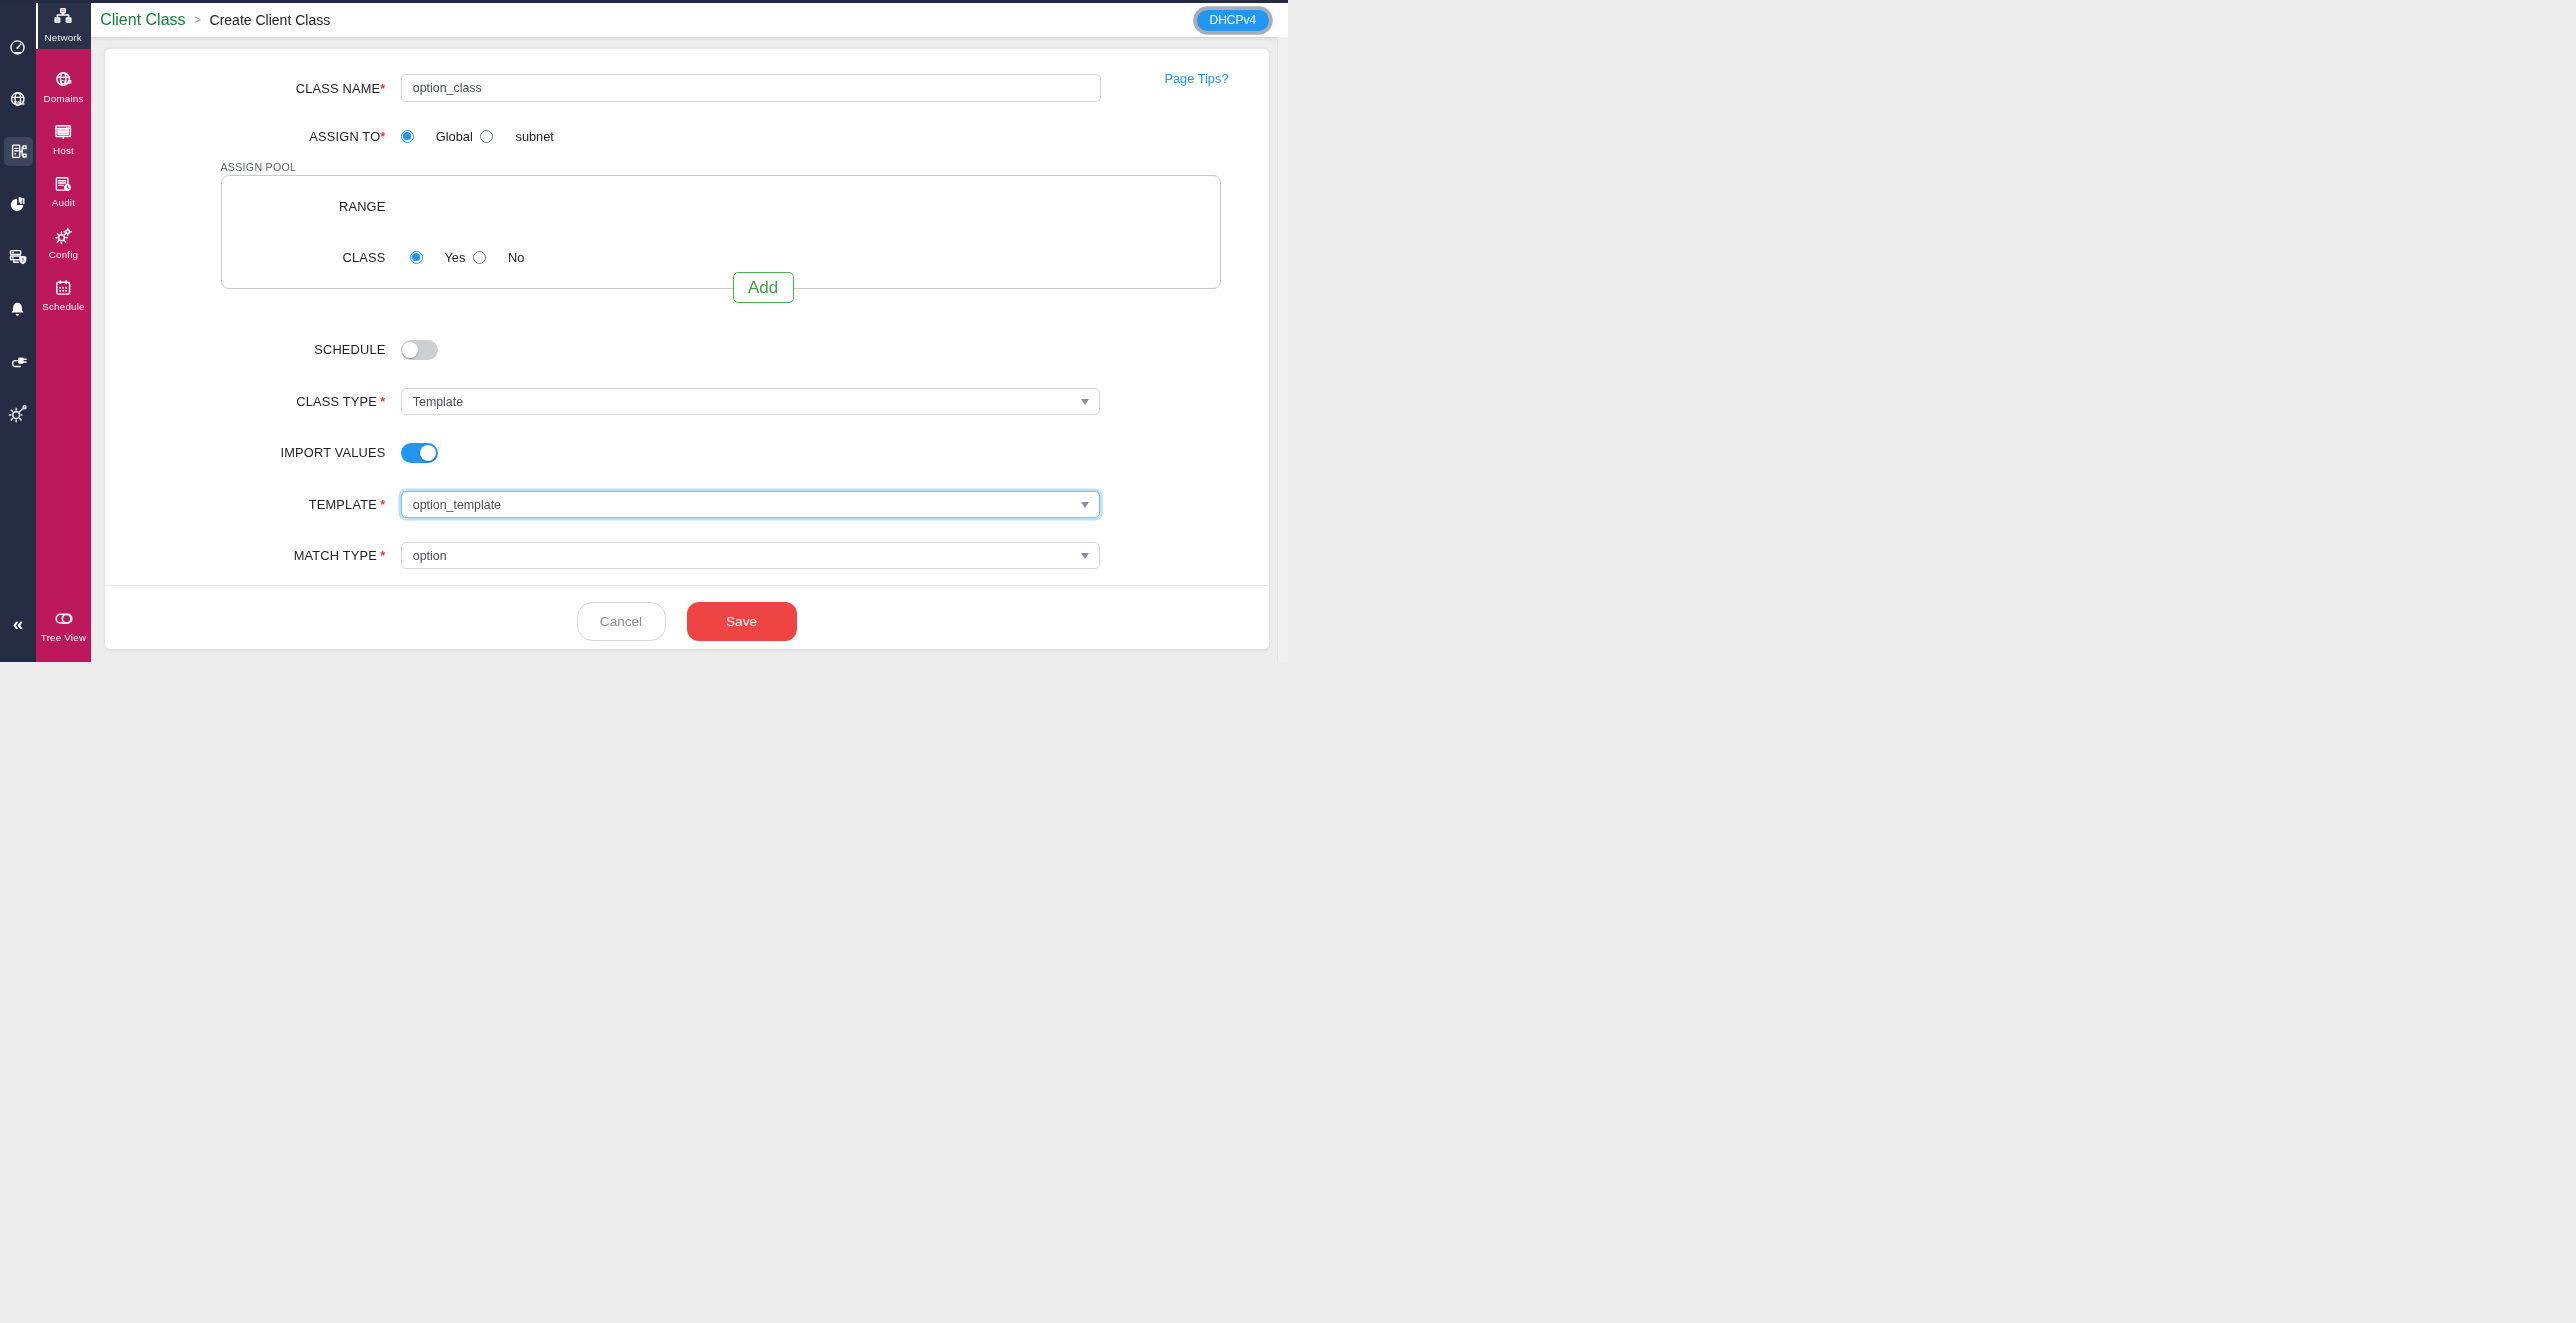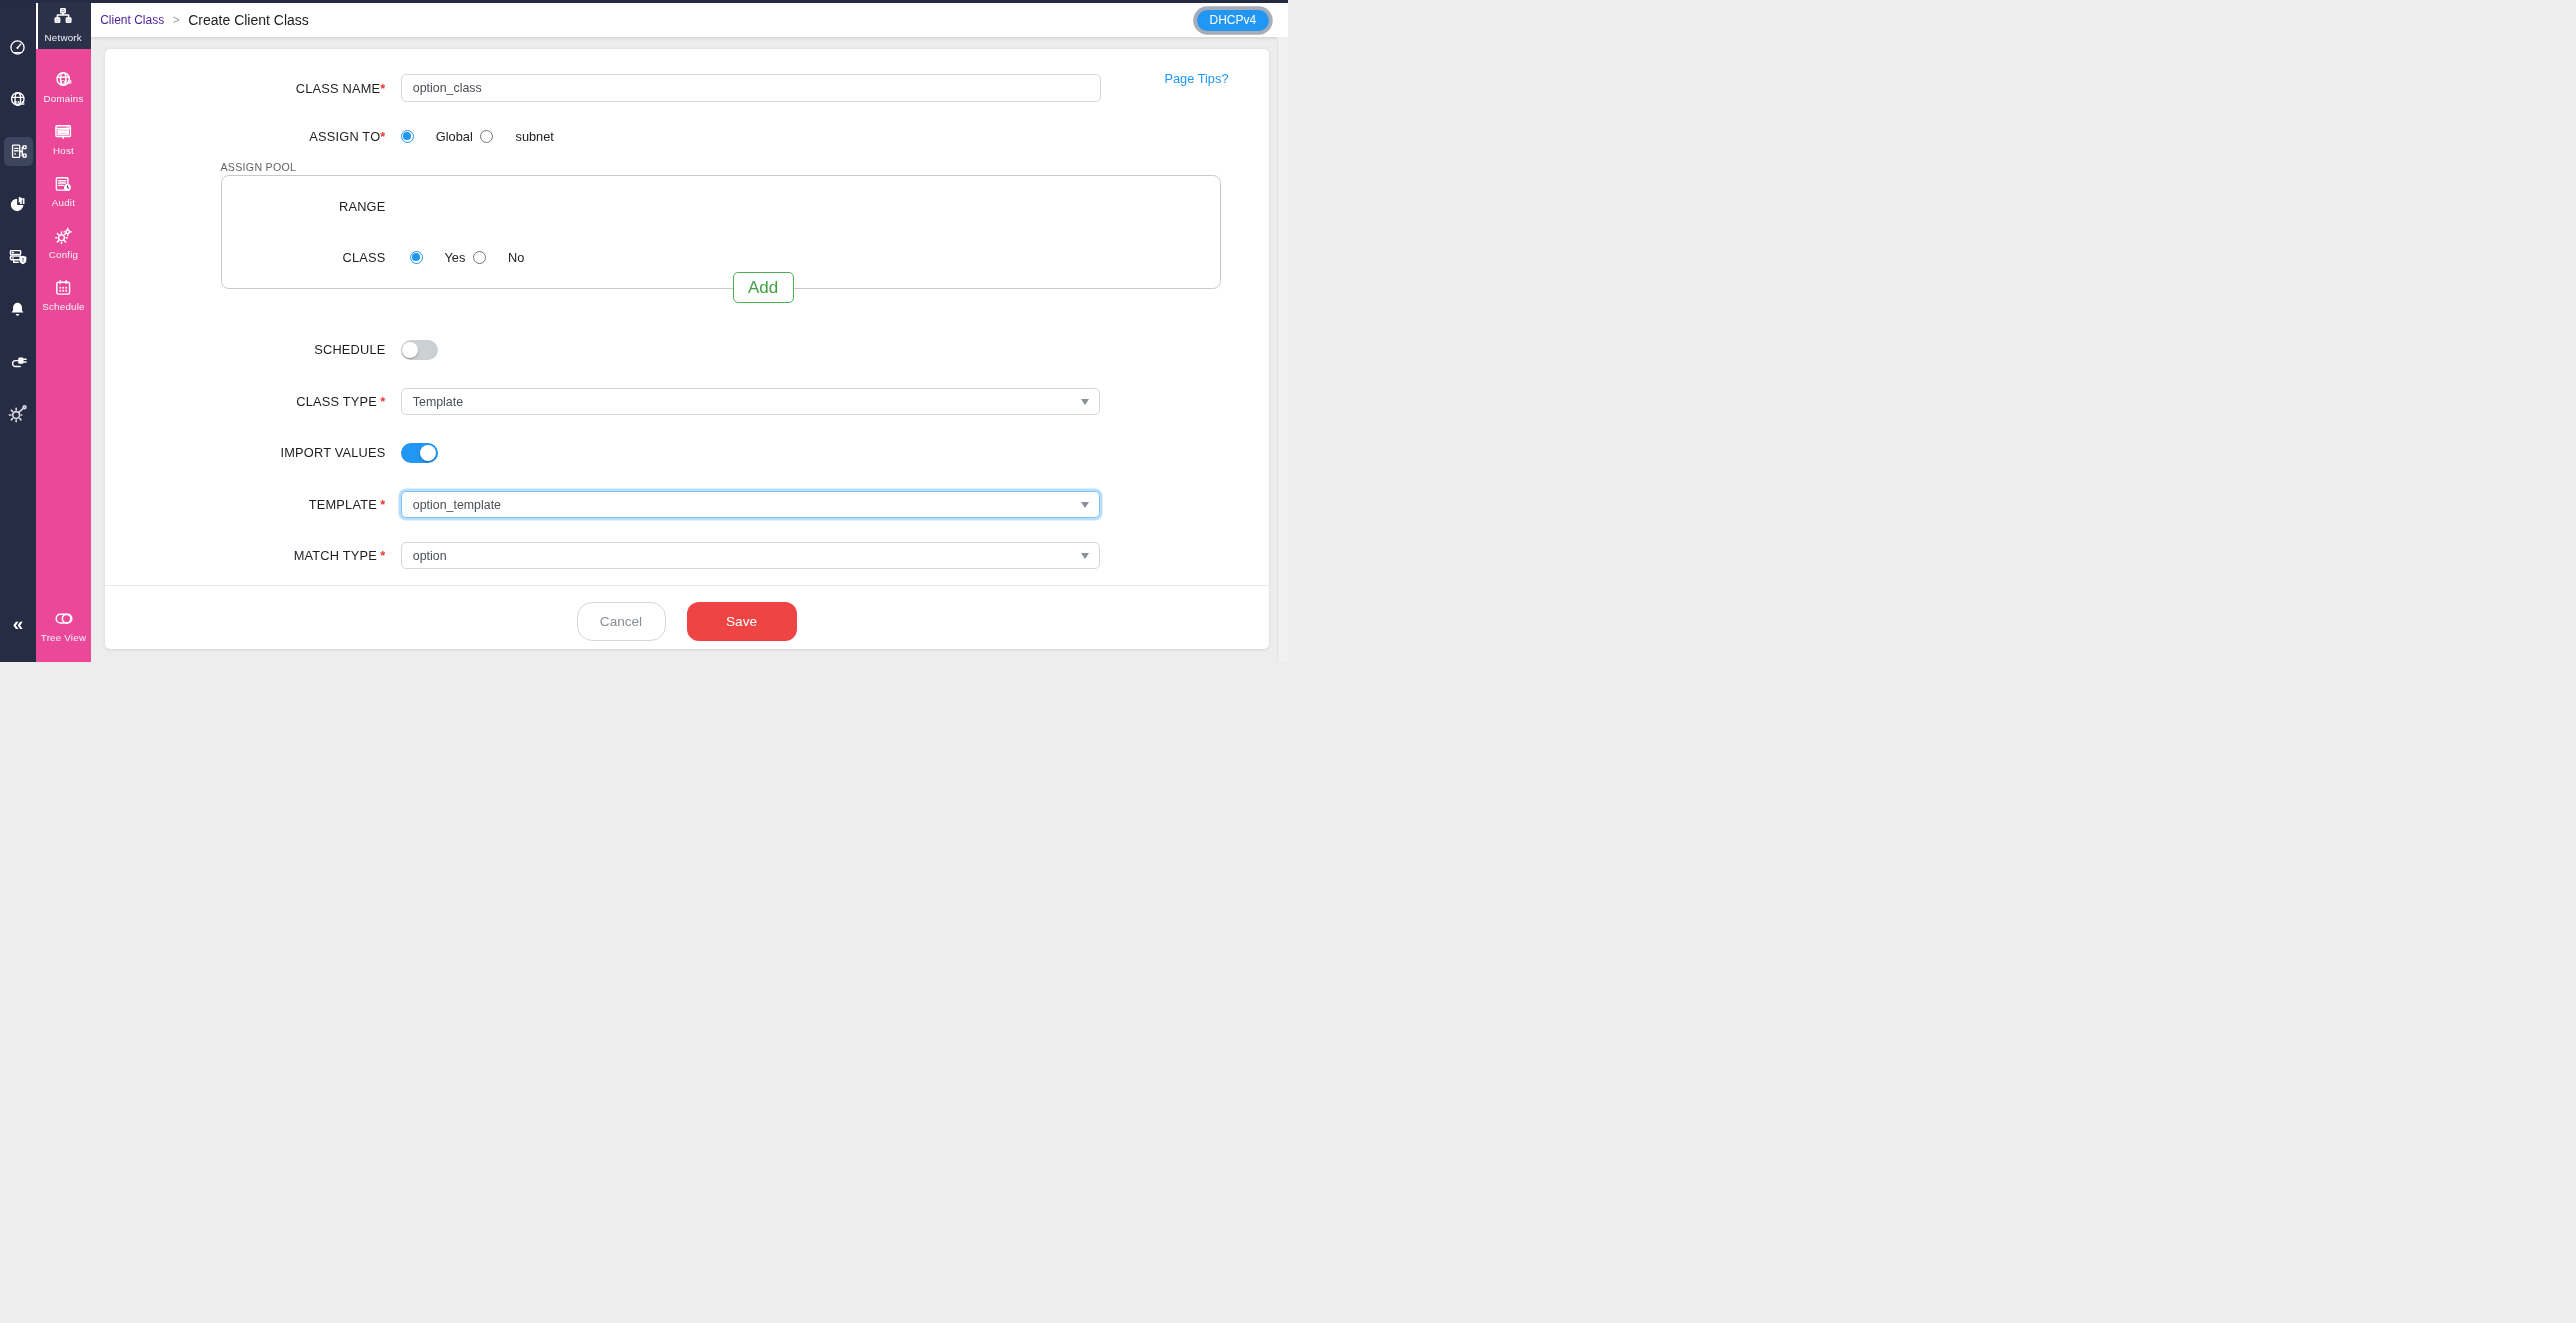--- a/index.html
+++ b/index.html
@@ -13,33 +13,33 @@
   .top-strip{position:absolute;top:0;left:0;right:0;height:3.4px;background:#252b43;z-index:30;}
   
   .rail{position:absolute;left:0;top:0;bottom:0;width:36px;background:#262c44;z-index:20;
         display:flex;flex-direction:column;align-items:center;}
   .rail-icons{display:flex;flex-direction:column;align-items:center;margin-top:37px;gap:32px;}
   .rail-ico{width:20.4px;height:20.4px;display:flex;align-items:center;justify-content:center;border-radius:5.1px;}
   .rail-ico.active{background:#3e455e;width:29px;height:29px;margin:-4.3px 0;}
   .rail-spacer{flex:1;}
   .rail-collapse{color:#fff;font-size:19px;line-height:1;margin-bottom:29px;cursor:pointer;font-weight:bold;}
   
-  .sidebar{position:absolute;left:36px;top:0;bottom:0;width:55px;background:#ec4899;z-index:20;
+  .sidebar{position:absolute;left:36px;top:0;bottom:0;width:55px;background:#be185d;z-index:20;
            display:flex;flex-direction:column;align-items:stretch;color:#fff;}
   .sb-item{display:flex;flex-direction:column;align-items:center;justify-content:center;gap:3.4px;cursor:pointer;}
   .sb-item .sb-label{font-size:9.8px;color:#f4f5f7;letter-spacing:0.2px;}
   .sb-item.active{background:#2b3149;height:49px;border-left:2.6px solid #ffffff;padding-right:2.6px;}
   .sb-list{display:flex;flex-direction:column;margin-top:12px;}
   .sb-list .sb-item{height:52px;}
   .sb-bottom{margin-top:auto;padding-bottom:19px;}
   
   .topbar{position:absolute;left:90px;right:0;top:3.4px;height:34px;background:#ffffff;z-index:15;
           display:flex;align-items:center;box-shadow:0 1.7px 3.4px rgba(0,0,0,.14);}
   .crumbs{display:flex;align-items:center;padding-left:10.2px;gap:8.5px;}
-  .crumb-link{color:#4c1d95;font-size:12px;cursor:pointer;}
+  .crumb-link{color:#15803d;font-size:16px;cursor:pointer;}
   .crumb-sep{color:#9aa0a6;font-size:12px;}
   .crumb-cur{color:#202124;font-size:14px;font-weight:500;}
   .badge{margin-left:auto;margin-right:19px;background:#2196f3;color:#fff;font-size:12px;
          padding:3.4px 12.8px;border-radius:851px;box-shadow:0 0 0 3.8px rgba(150,159,172,.85);cursor:pointer;}
   
   .content{position:absolute;left:90px;right:0;top:37px;bottom:0;background:#ededee;}
   .scroll-track{position:absolute;right:0;top:0;bottom:0;width:10.2px;background:#f0f0f1;border-left:0.9px solid #e2e2e4;z-index:18;}
   .card{position:absolute;left:14.5px;top:12px;width:1164px;height:600px;background:#fff;border-radius:5.1px;
         box-shadow:0 0.9px 3.4px rgba(0,0,0,.10);}
   

